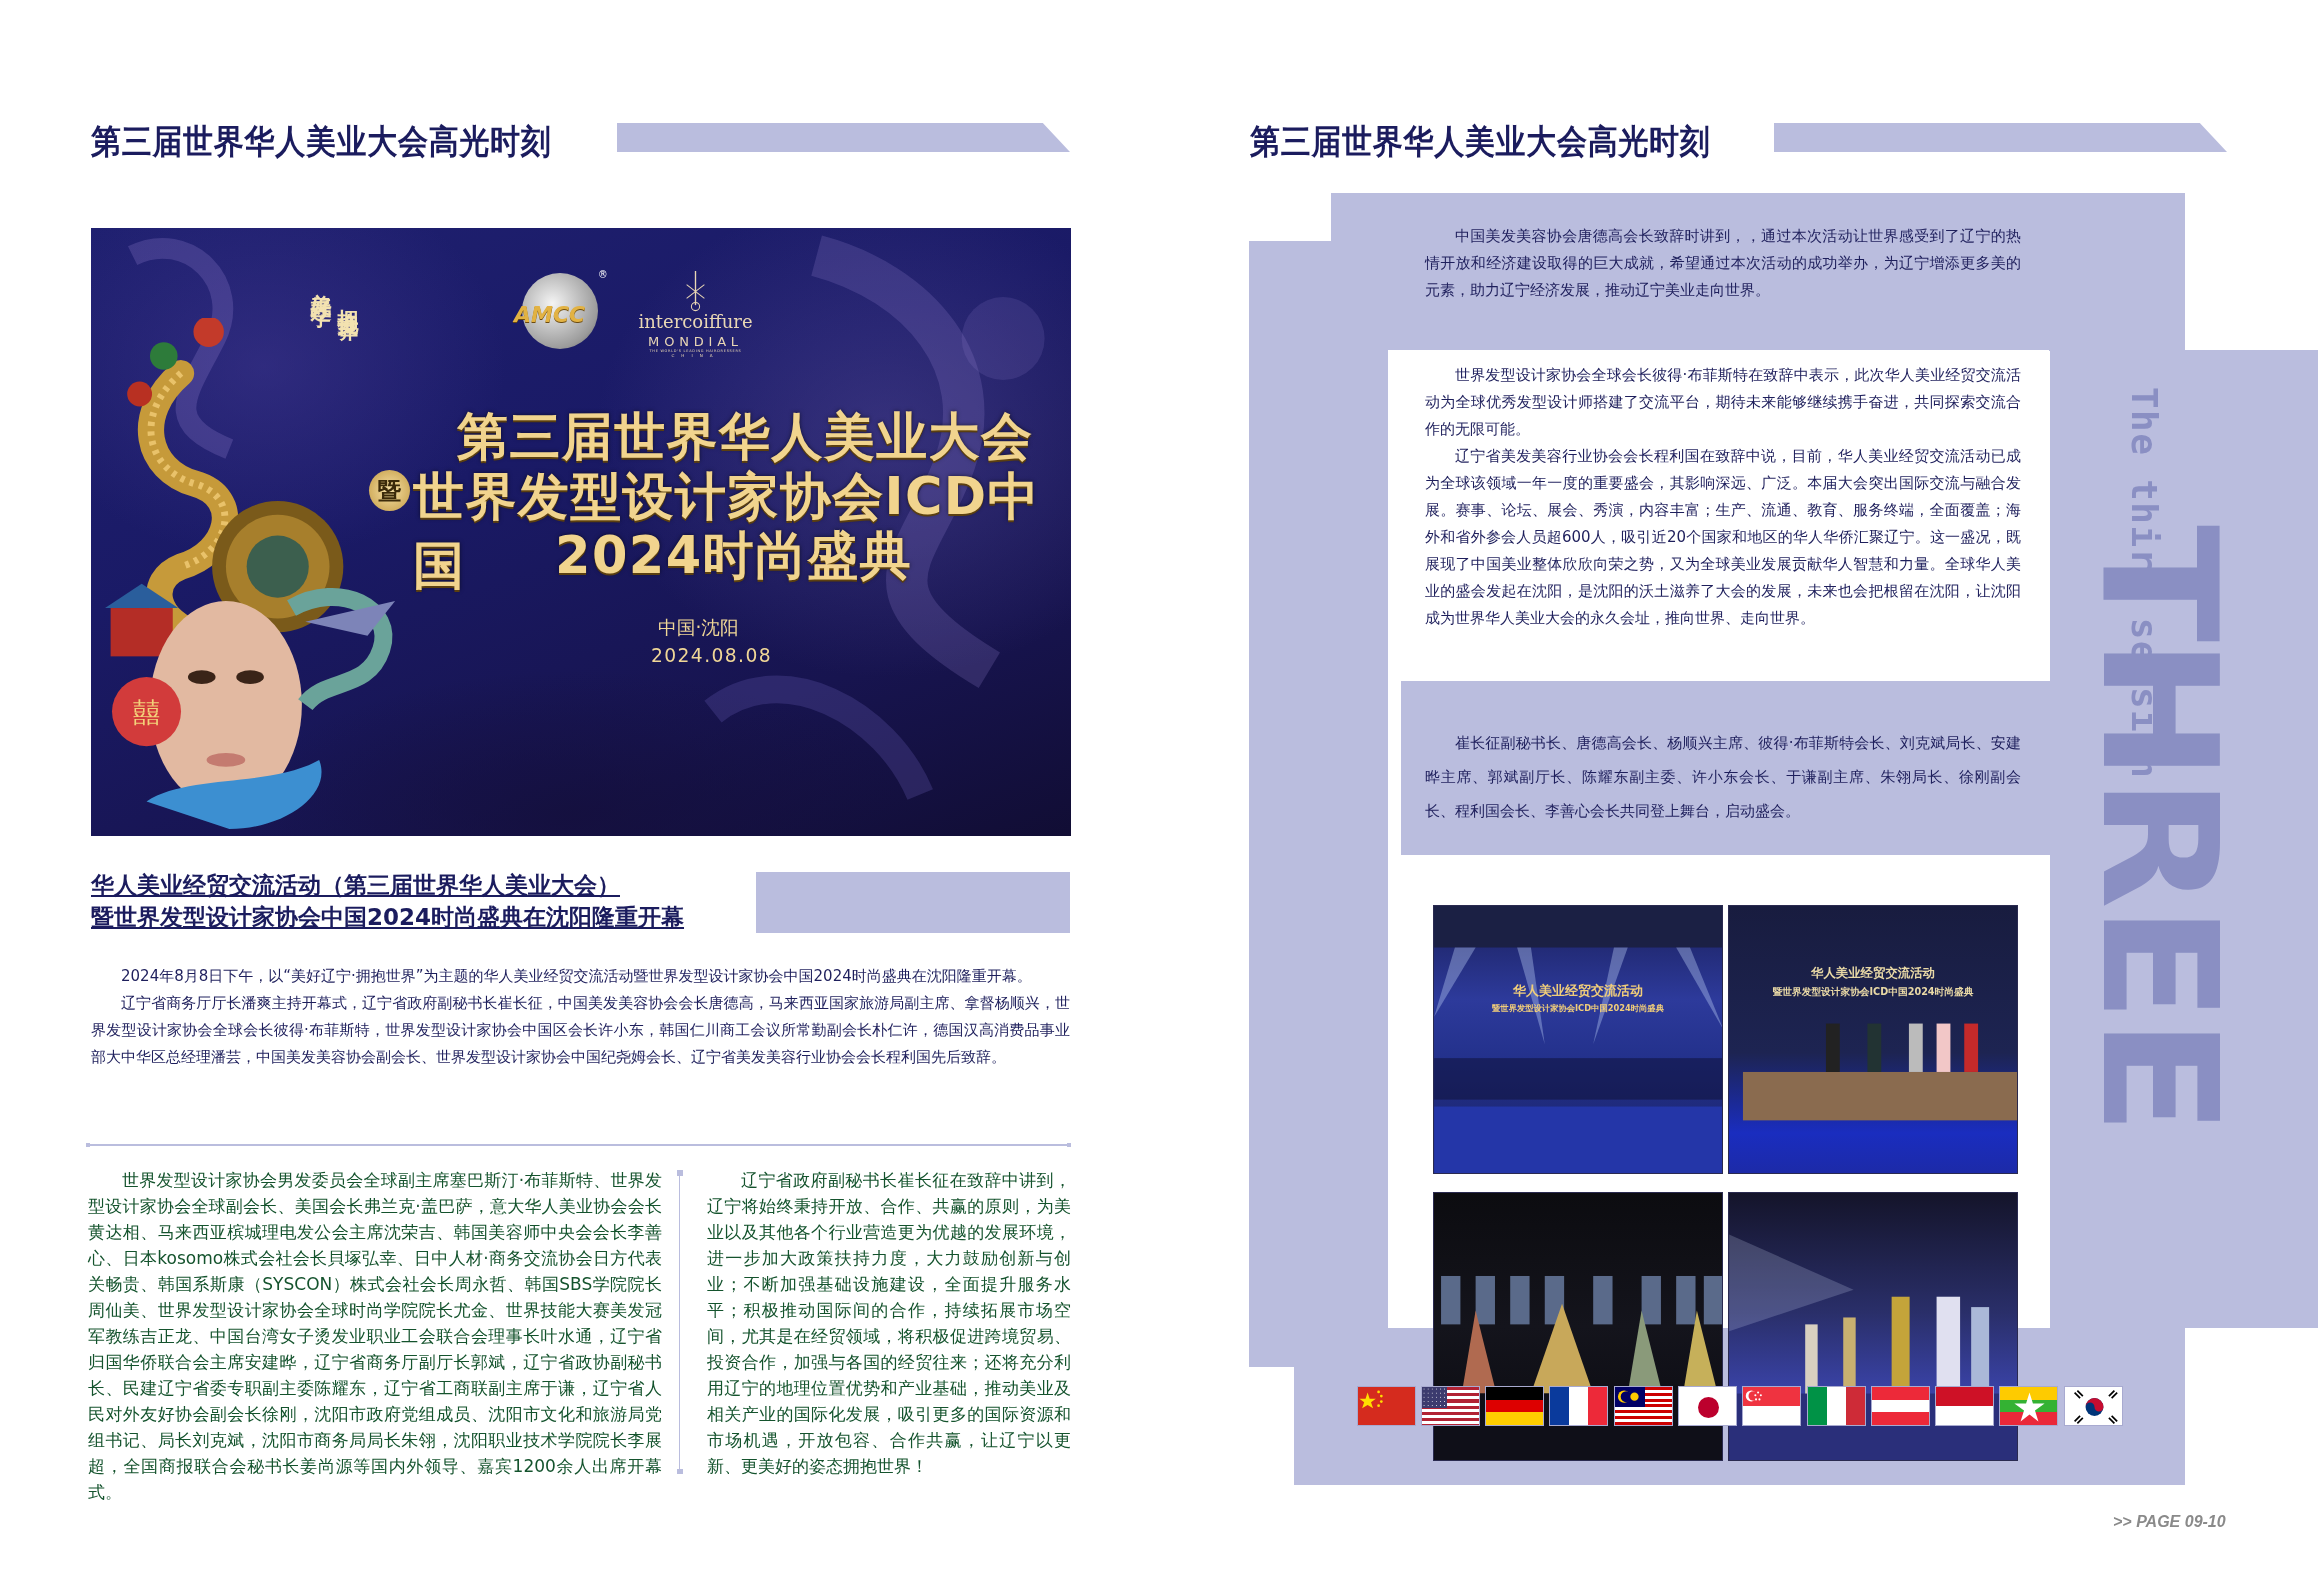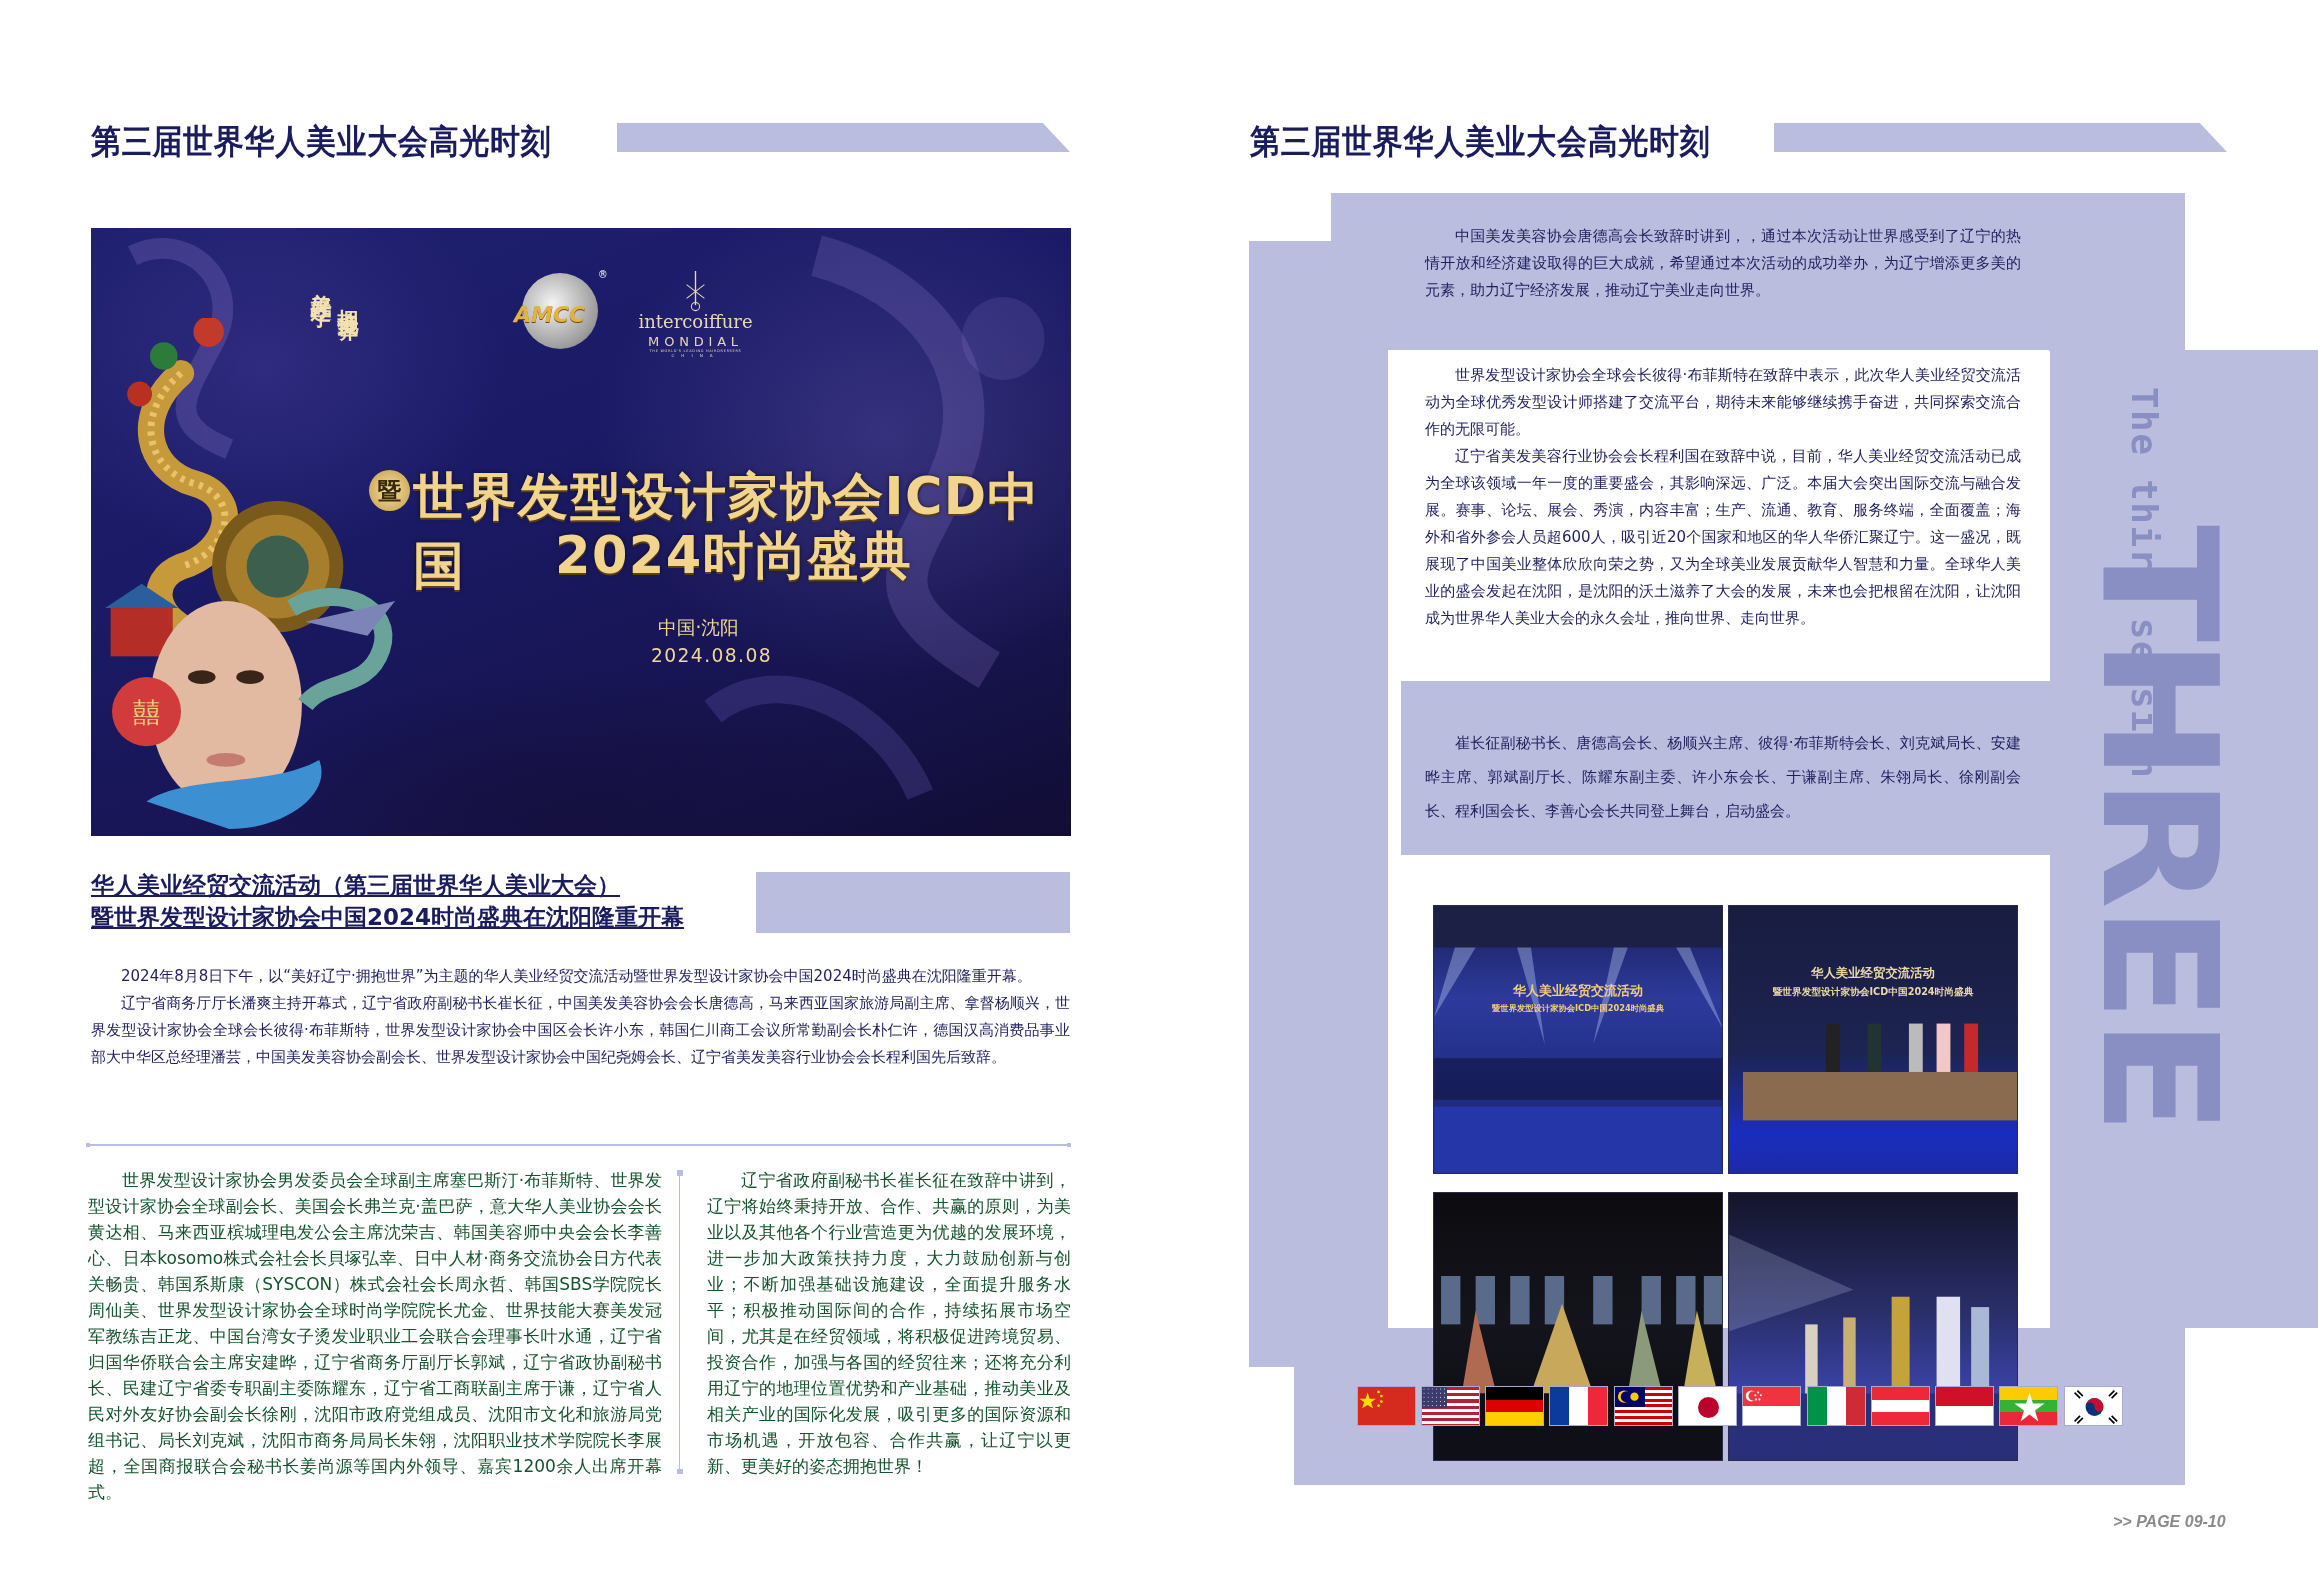--- a/index.html
+++ b/index.html
@@ -97,20 +97,21 @@
       <line x1="2" y1="20" x2="28" y2="40" stroke="#e9d7b5" stroke-width="1.5"></line>
       <line x1="28" y1="20" x2="2" y2="40" stroke="#e9d7b5" stroke-width="1.5"></line>
       <circle cx="15" cy="52" r="6" fill="none" stroke="#e9d7b5" stroke-width="1.5"></circle>
     </svg>
     <div style="font-family:'DejaVu Serif', serif; font-size:18px; line-height:19.4px;">intercoiffure</div>
     <div style="font-size:13px; letter-spacing:4.8px; margin-top:2.8px;text-align:center;">MONDIAL</div>
     <div style="font-size:3.5px; letter-spacing:0.7px;">THE WORLD'S LEADING HAIRDRESSERS</div>
     <div style="font-size:4.1px; letter-spacing:7px;">CHINA</div>
   </div>
 
+  <div class="abs poster-gold" style="left:366px; top:175px; font-size:51px; letter-spacing:1.4px;">第三届世界华人美业大会</div>
   <div class="abs" style="left:278px; top:242px; width:41px; height:41px; border-radius:50%; background: radial-gradient(circle, #f6e1a6, #c39a43); display:flex; align-items:center; justify-content:center;">
     <span style="font-size:23.5px; font-weight:bold; color:#3b2a0a;">暨</span>
   </div>
   <div class="abs poster-gold" style="left:322px; top:235px; font-size:51px; letter-spacing:1.4px;">世界发型设计家协会ICD中国</div>
   <div class="abs poster-gold" style="left:464px; top:294px; font-size:51px; letter-spacing:1.4px;">2024时尚盛典</div>
 
   <div class="abs" style="left:567px; top:387px; font-size:18.7px; color:#f0d797;">中国·沈阳</div>
   <div class="abs" style="left:560px; top:417px; font-size:18.7px; letter-spacing:1.4px; color:#f0d797;">2024.08.08</div>
 </div>
 

